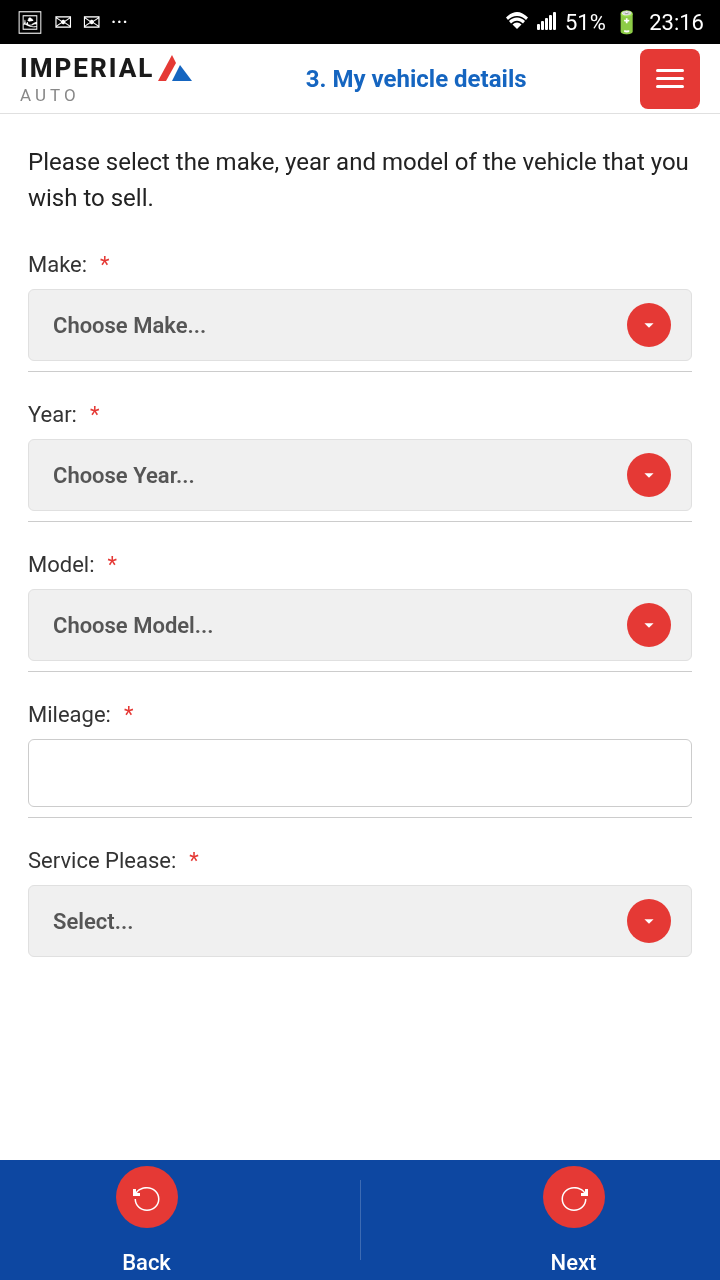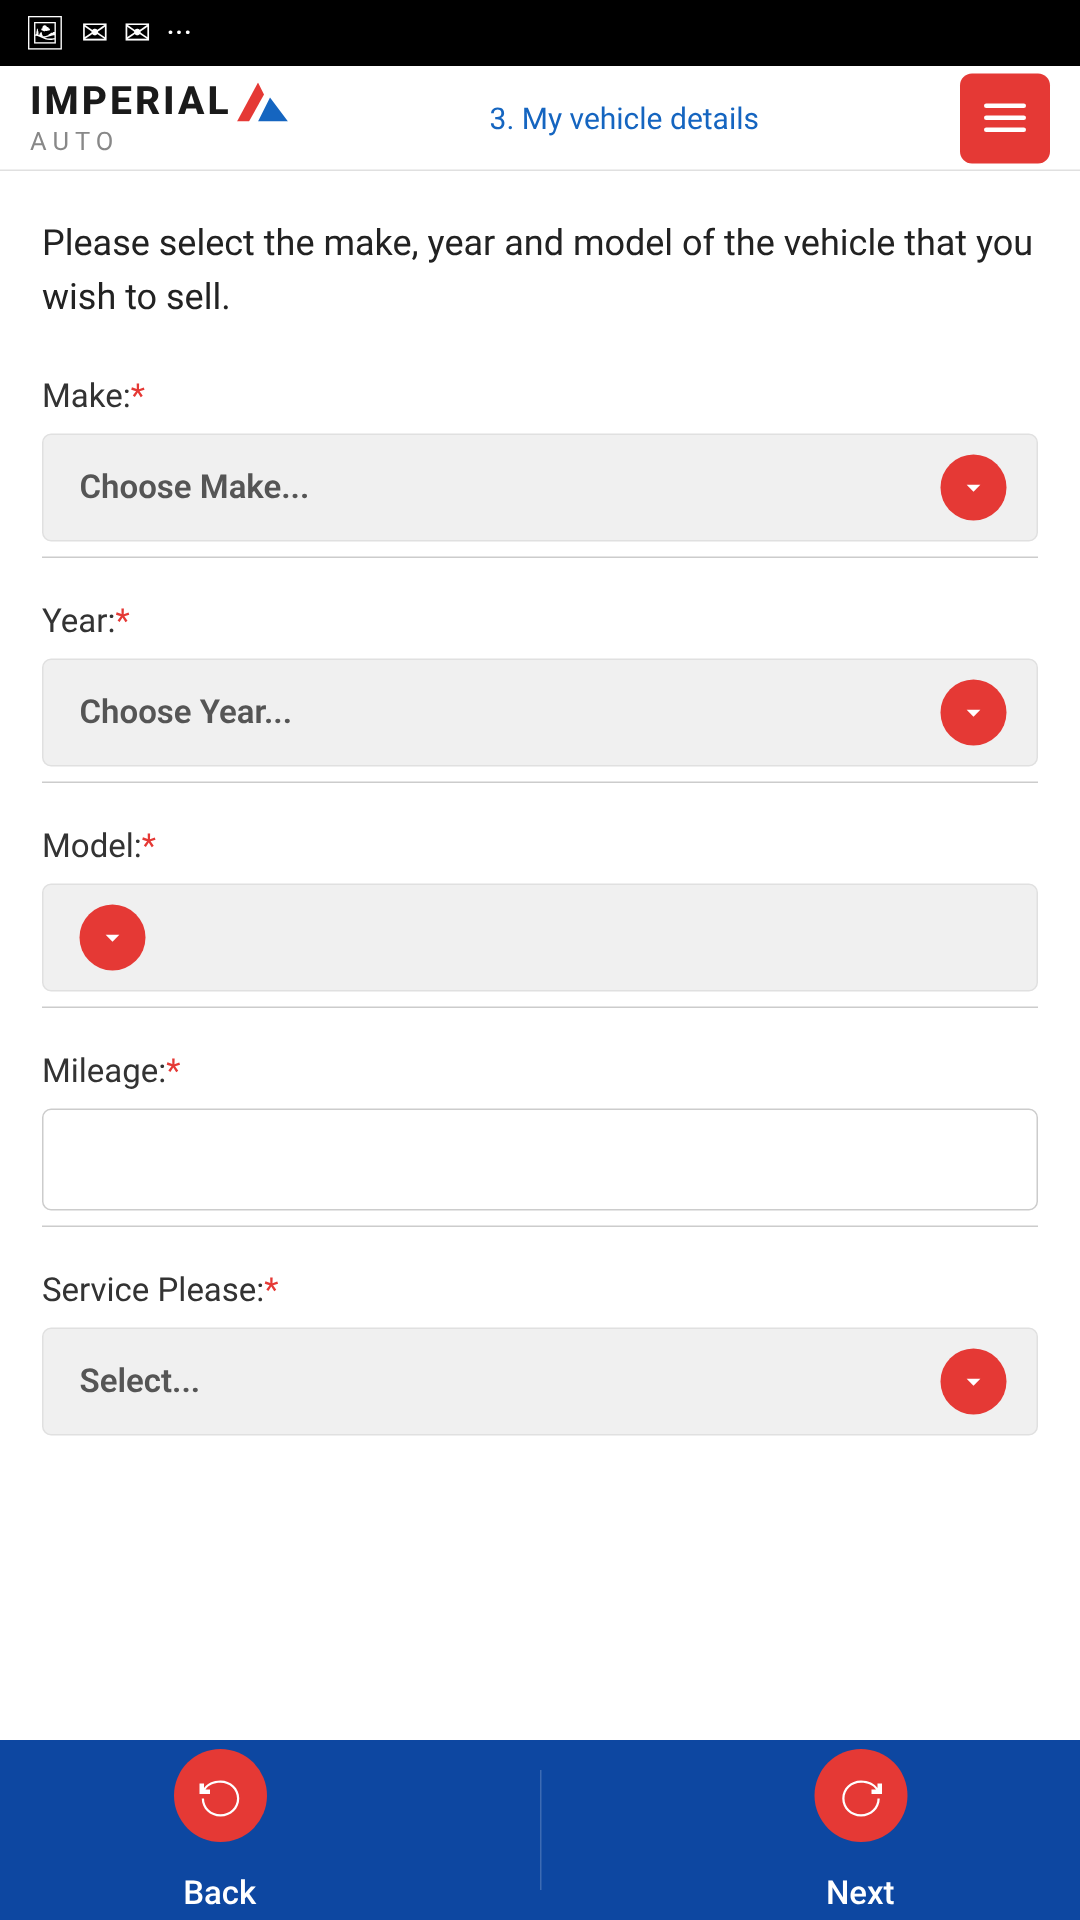--- a/index.html
+++ b/index.html
@@ -53,22 +53,22 @@
       display: flex;
       flex-direction: column;
       align-items: flex-start;
     }
     .header-logo-wrapper {
       display: flex;
       align-items: center;
       gap: 6px;
     }
     .header-title {
-      font-size: 20px;
-      font-weight: 400;
+      font-size: 24px;
+      font-weight: 700;
       color: #1565c0;
     }
     .header-menu-btn {
       width: 60px;
       height: 60px;
       background: #e53935;
       border-radius: 8px;
       display: flex;
       align-items: center;
       justify-content: center;
@@ -104,21 +104,21 @@
     .field-group {
       margin-bottom: 30px;
     }
 
     .field-label {
       font-size: 22px;
       color: #333;
       margin-bottom: 12px;
       display: flex;
       align-items: center;
-      gap: 0;
+      gap: 13px;
     }
 
     .field-label .required {
       color: #e53935;
       font-size: 22px;
     }
 
     .dropdown-btn {
       width: 100%;
       background: #f0f0f0;
@@ -217,20 +217,41 @@
 </head>
 <body>
 
 <div class="status-bar">
   <div class="status-bar-left">
     <span>🖼</span>
     <span>✉</span>
     <span>✉</span>
     <span>···</span>
   </div>
+  <div class="status-bar-right">
+    <span>
+      <svg width="24" height="18" viewBox="0 0 24 18" fill="white">
+        <path d="M1 5.5C4.5 2 8.5 0 12 0s7.5 2 11 5.5L21 8c-2.5-2.5-5.7-4-9-4s-6.5 1.5-9 4L1 5.5z"></path>
+        <path d="M4 9c2.2-2.2 5-3.5 8-3.5s5.8 1.3 8 3.5L18 11.5c-1.7-1.7-3.9-2.8-6-2.8s-4.3 1.1-6 2.8L4 9z"></path>
+        <path d="M7.5 12.5C8.8 11.2 10.3 10.5 12 10.5s3.2.7 4.5 2L12 17l-4.5-4.5z"></path>
+      </svg>
+    </span>
+    <span>
+      <svg width="20" height="18" viewBox="0 0 20 18" fill="white">
+        <rect x="0" y="12" width="3" height="6" rx="1"></rect>
+        <rect x="4" y="9" width="3" height="9" rx="1"></rect>
+        <rect x="8" y="6" width="3" height="12" rx="1"></rect>
+        <rect x="12" y="3" width="3" height="15" rx="1"></rect>
+        <rect x="16" y="0" width="3" height="18" rx="1"></rect>
+      </svg>
+    </span>
+    <span>51%</span>
+    <span>🔋</span>
+    <span>23:16</span>
+  </div>
 </div>
 
 <div class="header">
   <div class="header-logo-wrapper">
     <div class="header-logo">
       <div style="display:flex;align-items:center;gap:4px;">
         <span style="font-size:26px;font-weight:800;color:#1a1a1a;letter-spacing:2px;">IMPERIAL</span>
 
         <svg width="34" height="26" viewBox="0 0 34 26">
           <polygon points="0,26 14,0 18,8 8,26" fill="#e53935"></polygon>
@@ -287,20 +308,21 @@
     </div>
     <div class="divider"></div>
   </div>
 
   <div class="field-group">
     <div class="field-label">
       <span>Model:</span>
       <span class="required">*</span>
     </div>
     <div class="dropdown-btn">
+      <span class="dropdown-btn-text">Choose Model...</span>
       <div class="dropdown-arrow">
         <svg viewBox="0 0 24 24" fill="white">
           <path d="M7 10l5 5 5-5z"></path>
         </svg>
       </div>
     </div>
     <div class="divider"></div>
   </div>
 
   <div class="field-group">

